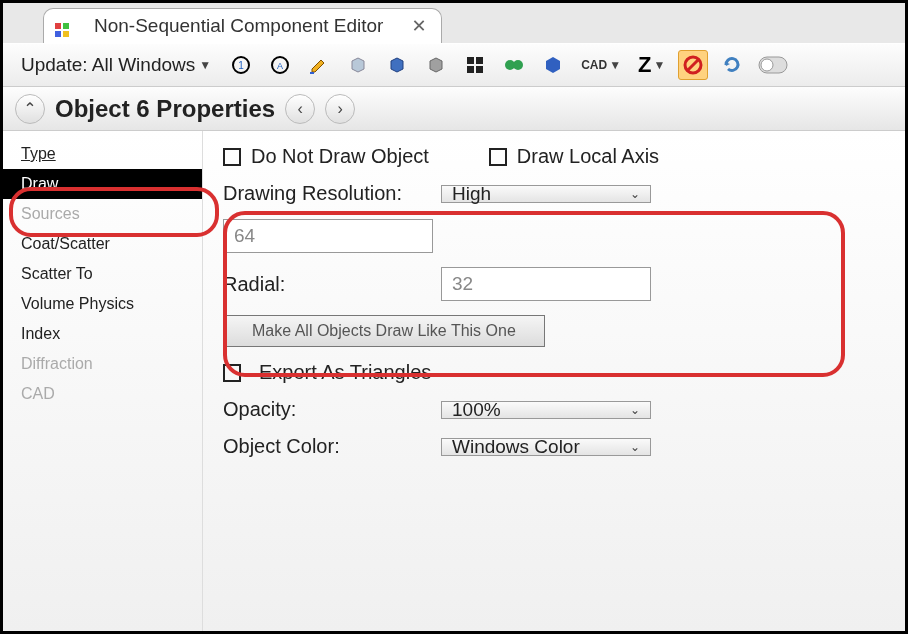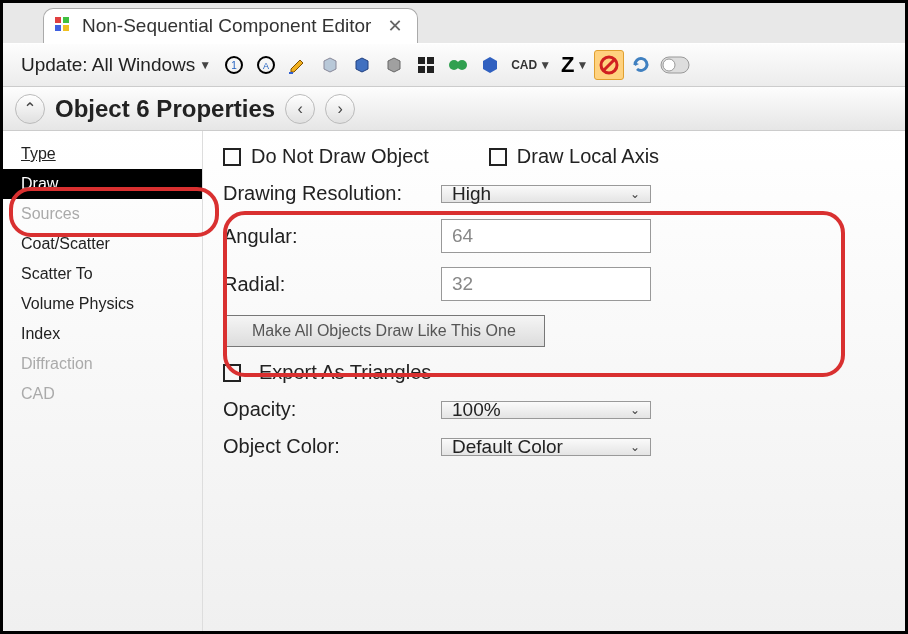--- a/index.html
+++ b/index.html
@@ -1,22 +1,22 @@
 <!DOCTYPE html>
 <html><head>
 <meta charset="utf-8">
 <style>
 *{box-sizing:border-box;margin:0;padding:0;font-family:"Segoe UI",Arial,sans-serif}
 body{background:#fff;width:908px;height:634px;overflow:hidden}
 .frame{border:3px solid #000;width:908px;height:634px;position:relative;background:linear-gradient(#f5f5f5,#e8e8e8)}
 .tab-strip{height:40px;background:#e8e8e8;display:flex;align-items:flex-end;padding-left:40px}
-.tab{background:#fff;border:1px solid #aaa;border-bottom:none;border-radius:10px 10px 0 0;padding:6px 14px 6px 10px;display:flex;align-items:flex-start;gap:12px;font-size:19px;color:#333}
+.tab{background:#fff;border:1px solid #aaa;border-bottom:none;border-radius:10px 10px 0 0;padding:6px 14px 6px 10px;display:flex;align-items:flex-end;gap:24px;font-size:19px;color:#333}
 .tab-icon{width:16px;height:16px;display:inline-block}
 .close-x{color:#666;font-size:18px;margin-left:4px}
-.toolbar{height:44px;background:linear-gradient(#fdfdfd,#ececec);border-top:1px solid #fff;border-bottom:1px solid #ccc;display:flex;align-items:center;padding:0 12px;gap:2px}
+.toolbar{height:44px;background:linear-gradient(#fdfdfd,#ececec);border-top:1px solid #fff;border-bottom:1px solid #ccc;display:flex;align-items:center;padding:0 12px;gap:9px}
 .update-btn{display:flex;align-items:center;gap:4px;font-size:19px;color:#222;padding:4px 6px}
 .tbtn{width:30px;height:30px;display:flex;align-items:center;justify-content:center;border-radius:3px}
 .tbtn.active{background:#ffd27f;border:1px solid #e0a030}
 .subheader{height:44px;background:linear-gradient(#fdfdfd,#e6e6e6);border-bottom:1px solid #ccc;display:flex;align-items:center;padding:0 12px;gap:10px}
 .circ-btn{width:30px;height:30px;border-radius:50%;background:linear-gradient(#fff,#e0e0e0);border:1px solid #bbb;display:flex;align-items:center;justify-content:center;font-size:16px;color:#444}
 .subheader .title{font-weight:bold;font-size:24px;color:#222}
 .content{display:flex;height:calc(100% - 40px - 44px - 44px);background:linear-gradient(#fff,#f0f0f0)}
 .sidebar{width:200px;padding:8px 0;border-right:1px solid #ddd}
 .side-item{padding:6px 18px;font-size:16px;color:#222;cursor:pointer}
 .side-item.sel{background:#000;color:#fff}
@@ -178,21 +178,20 @@
       </div>
 
       <div class="row">
         <span class="lbl">Drawing Resolution:</span>
         <div class="select">
           <span>High</span>
           <span class="chev">⌄</span>
         </div>
       </div>
       <div class="row">
-        <span class="lbl">Angular:</span>
         <div class="txt">
             <span>64</span>
           </div>
       </div>
       <div class="row">
         <span class="lbl">Radial:</span>
         <div class="txt">
             <span>32</span>
           </div>
       </div>
@@ -209,21 +208,21 @@
       <div class="row">
         <span class="lbl">Opacity:</span>
         <div class="select">
           <span>100%</span>
           <span class="chev">⌄</span>
         </div>
       </div>
       <div class="row">
         <span class="lbl">Object Color:</span>
         <div class="select">
-          <span>Default Color</span>
+          <span>Windows Color</span>
           <span class="chev">⌄</span>
         </div>
       </div>
     </div>
   </div>
 
   <div class="callout1 a"></div>
   <div class="callout1 b"></div>
 </div>
 

